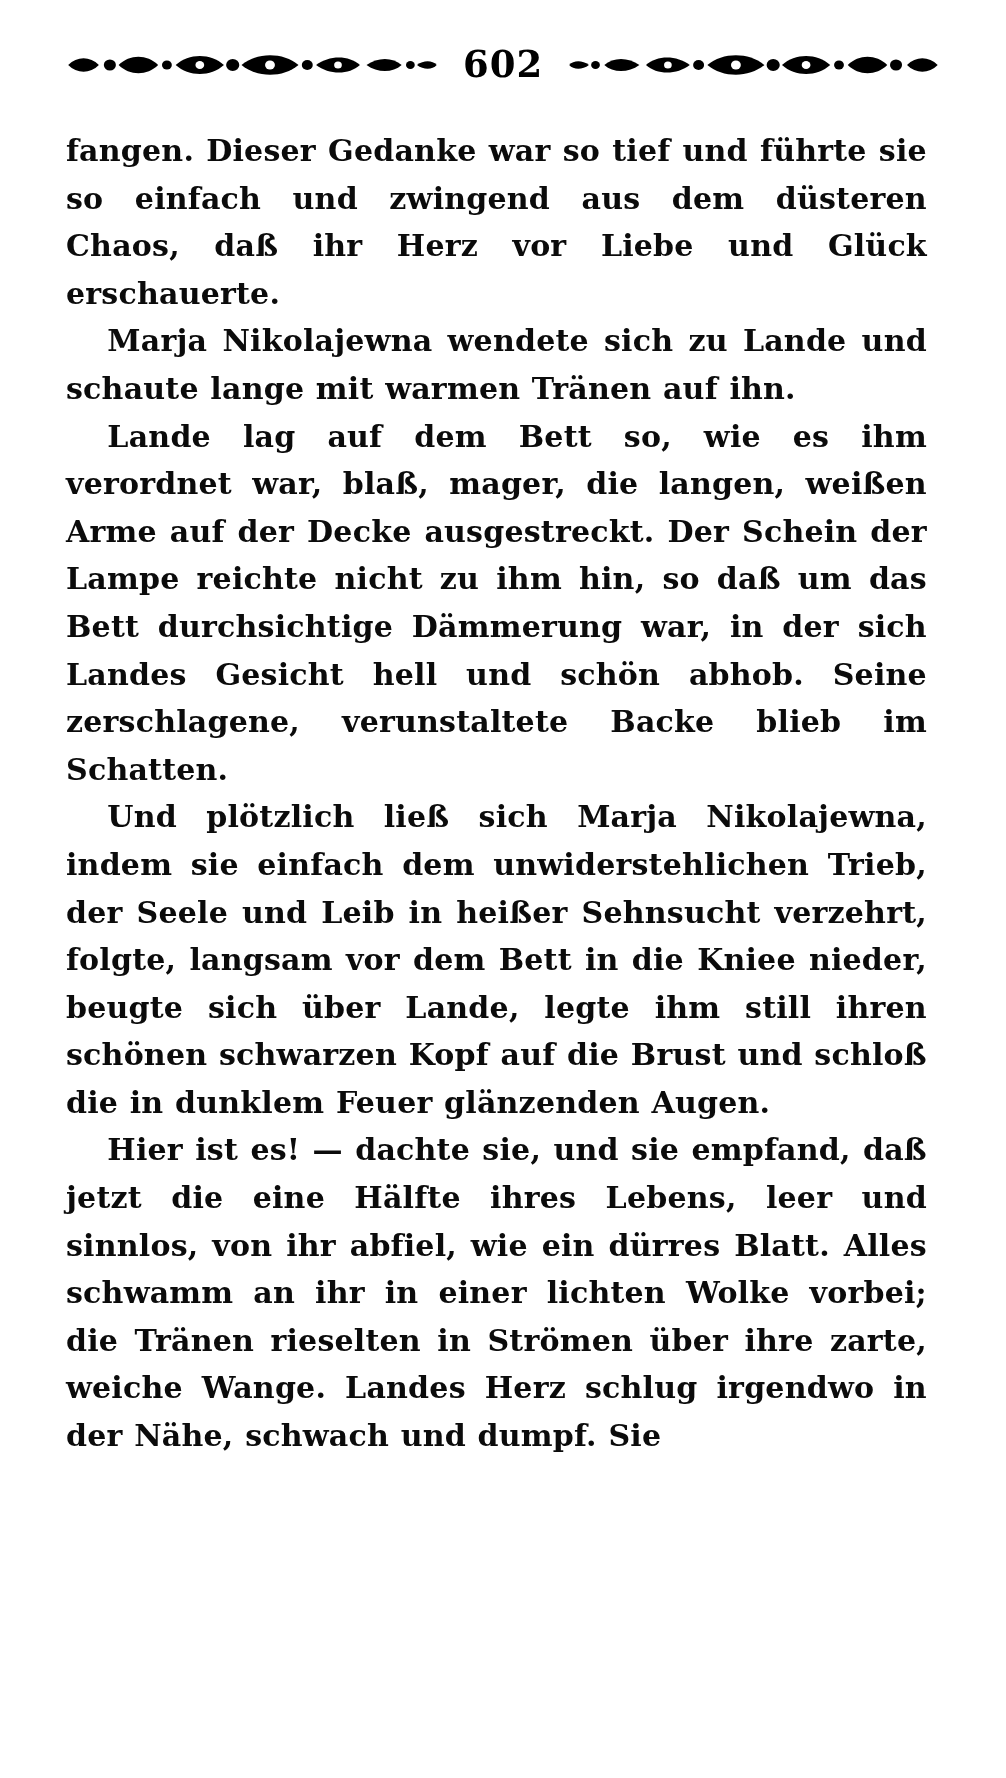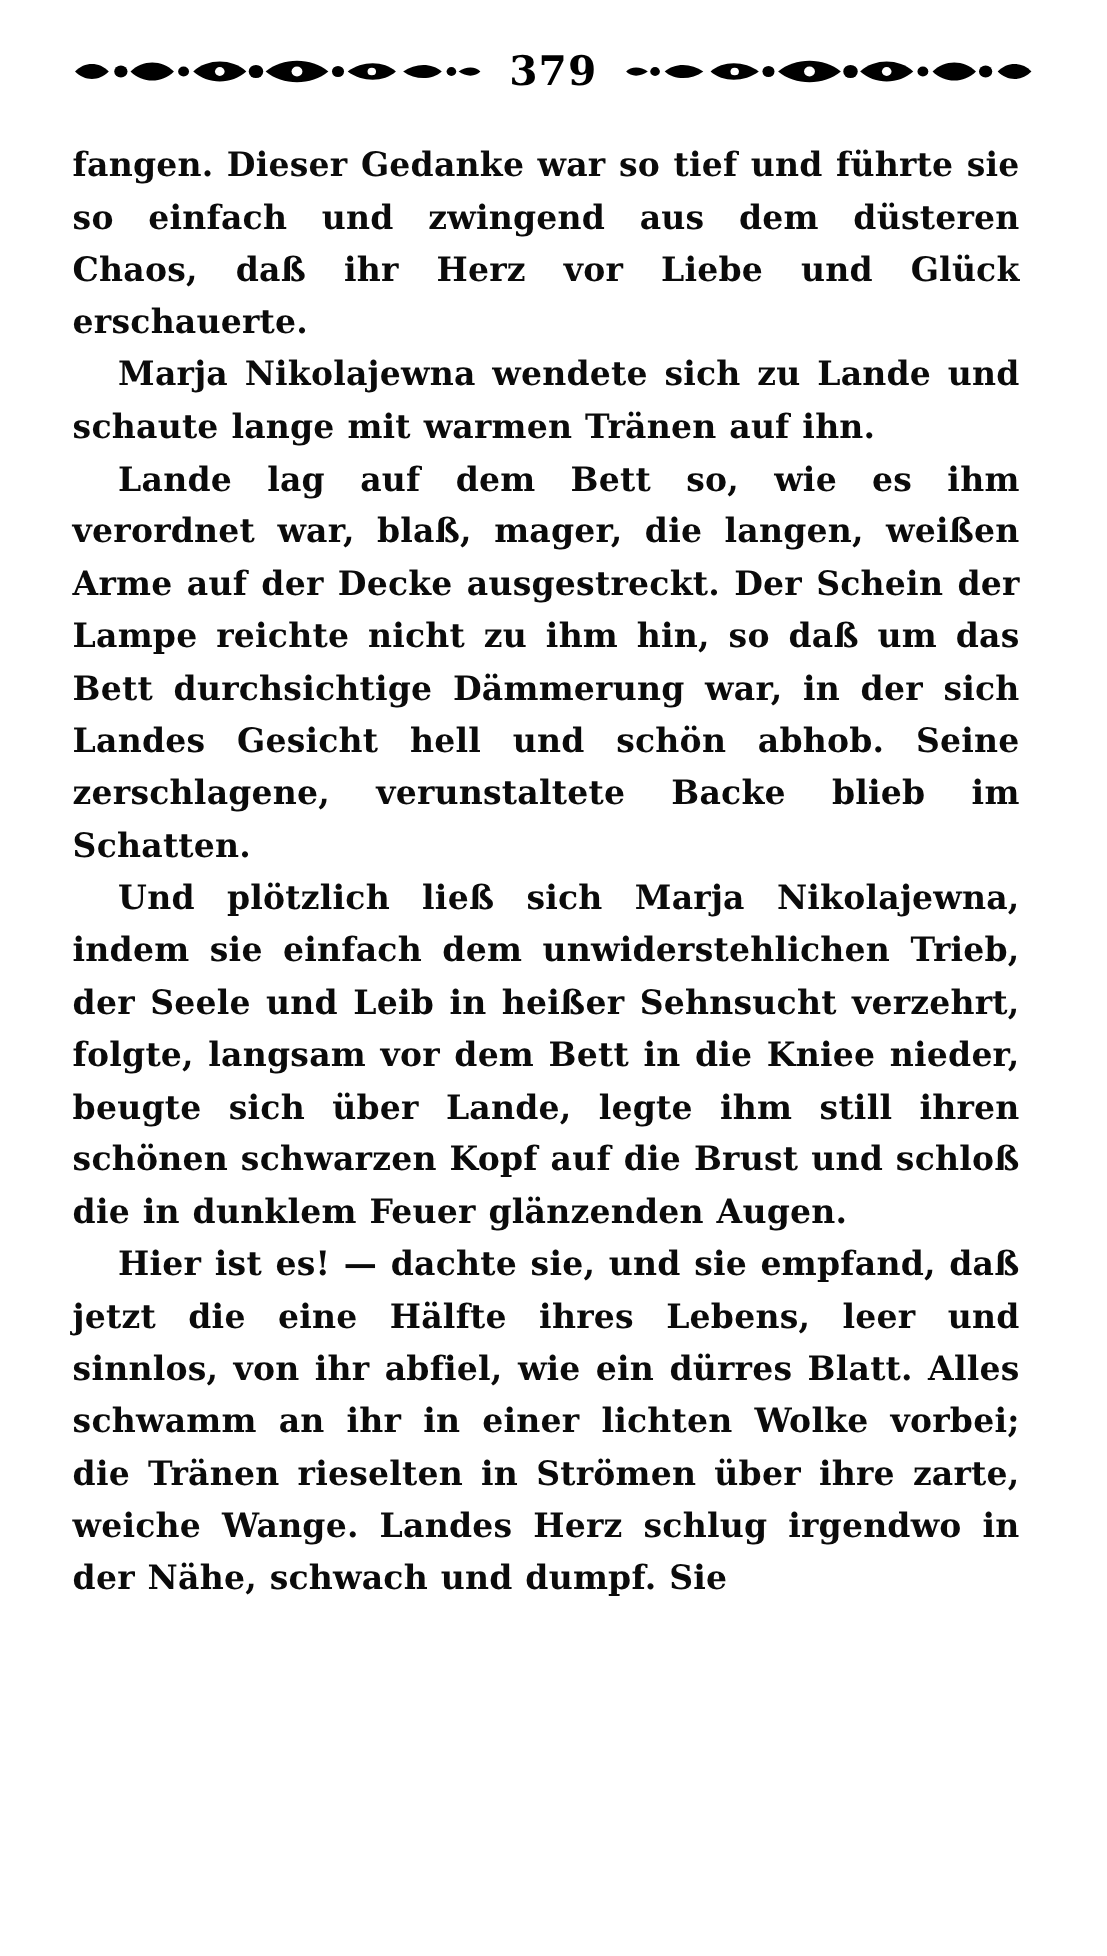--- a/index.html
+++ b/index.html
@@ -97,21 +97,21 @@
         <circle cx="186" cy="15" r="4.5" fill="#fff"></circle>
         <circle cx="220" cy="15" r="5" fill="#000"></circle>
         <path d="M228 15 C 240 5, 258 5, 268 15 C 258 25, 240 25, 228 15 Z" fill="#000"></path>
         <circle cx="248" cy="15" r="3.5" fill="#fff"></circle>
         <path d="M274 15 C 284 7, 298 7, 306 15 C 298 23, 284 23, 274 15 Z" fill="#000"></path>
         <circle cx="314" cy="15" r="4" fill="#000"></circle>
         <path d="M320 15 C 326 10, 334 10, 338 15 C 334 20, 326 20, 320 15 Z" fill="#000"></path>
       </svg>
     </div>
 
-    <div class="page-number">379</div>
+    <div class="page-number">602</div>
 
     <div class="ornament">
       <svg viewBox="0 0 340 30" preserveAspectRatio="none">
         <path d="M338 15 C 330 6, 318 6, 310 15 C 318 24, 330 24, 338 15 Z" fill="#000"></path>
         <circle cx="300" cy="15" r="5.5" fill="#000"></circle>
         <path d="M292 15 C 282 4, 266 4, 256 15 C 266 26, 282 26, 292 15 Z" fill="#000"></path>
         <circle cx="248" cy="15" r="4.5" fill="#000"></circle>
         <path d="M240 15 C 228 3, 208 3, 196 15 C 208 27, 228 27, 240 15 Z" fill="#000"></path>
         <circle cx="218" cy="15" r="4" fill="#fff"></circle>
         <circle cx="188" cy="15" r="6" fill="#000"></circle>

